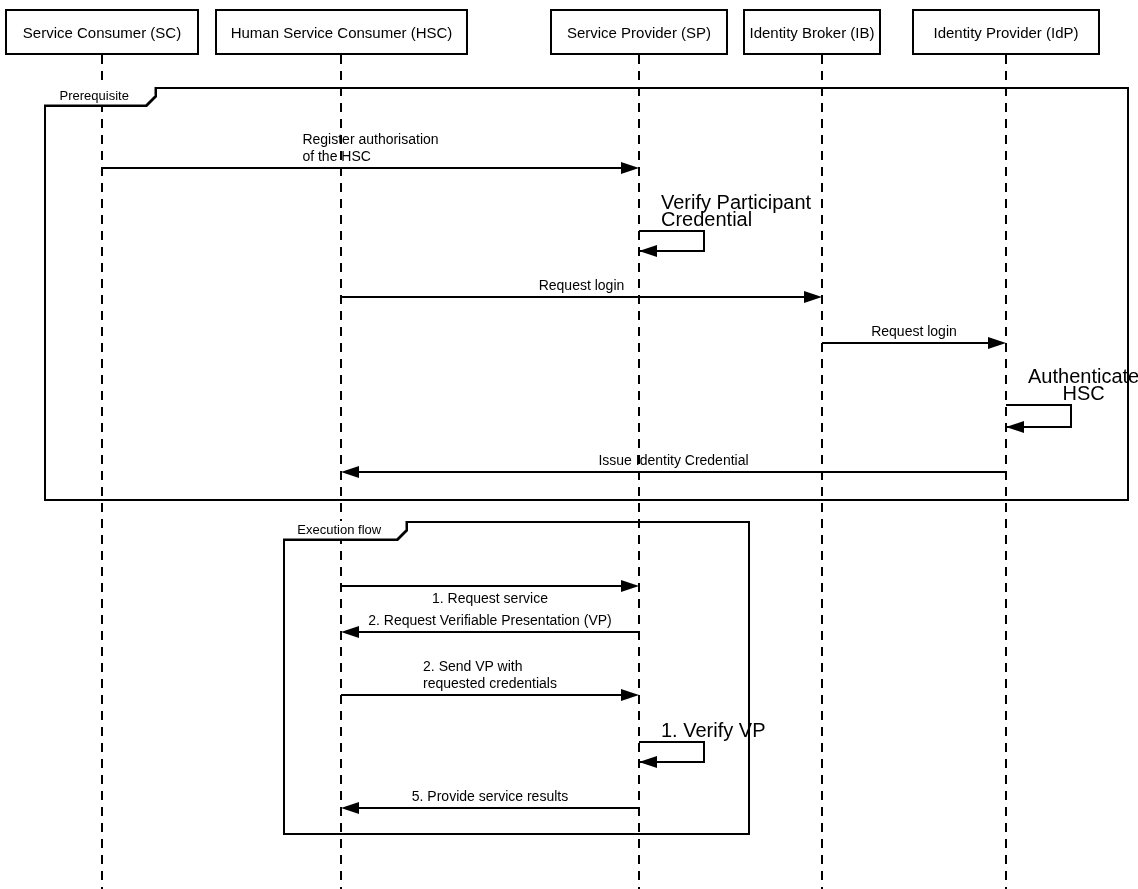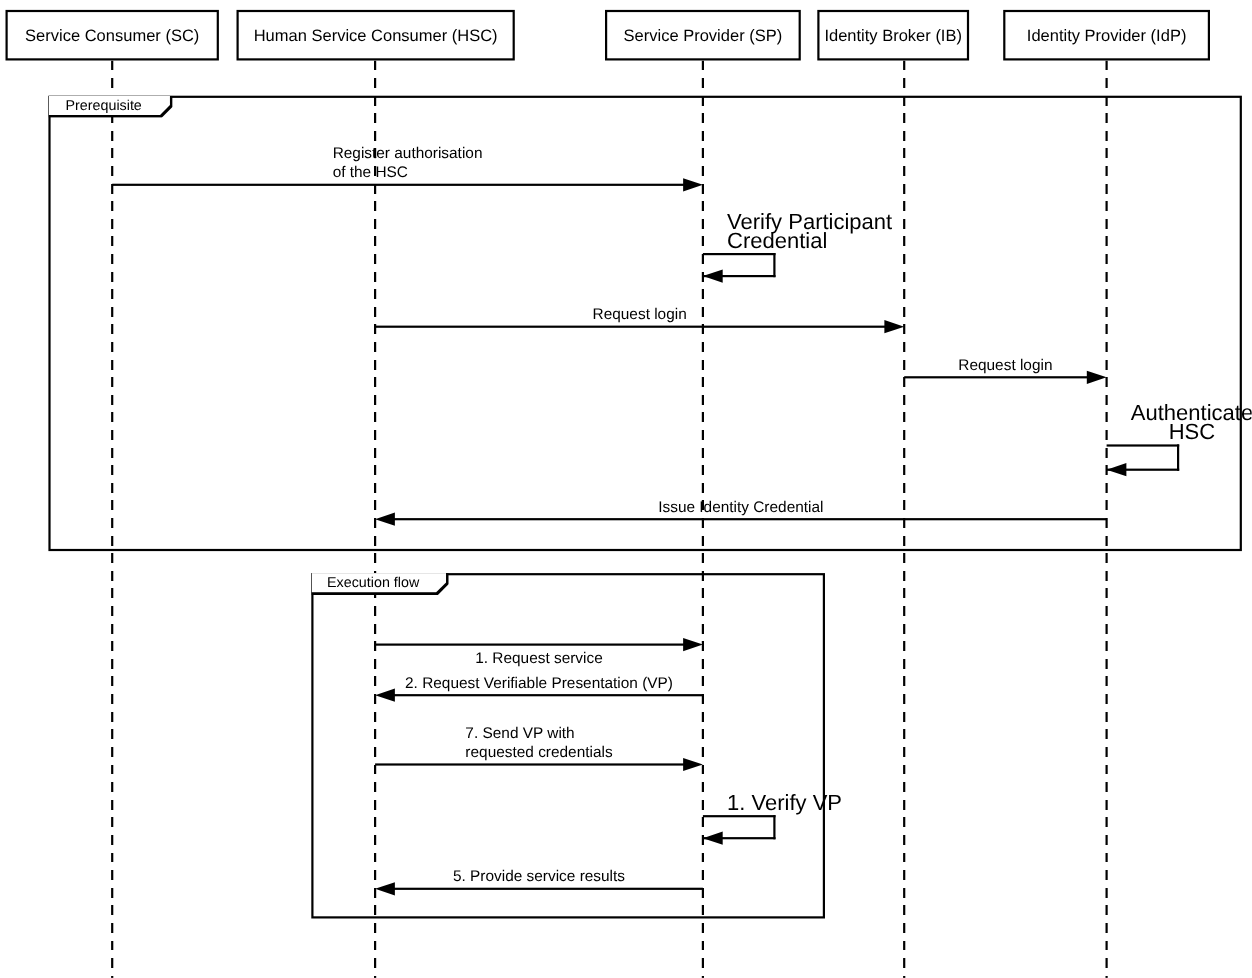--- a/index.html
+++ b/index.html
@@ -98,21 +98,21 @@
       <div class="msg-text">1. Request service</div>
     </div>
     <div class="ah-l" style="left: 341px; top: 626px;"></div>
     <div class="hline" style="left: 356px; top: 631px; width: 283px;"></div>
     <div class="msg-label" style="left: 341px; top: 612px; width: 298px; height: 17px;">
       <div class="msg-text">2. Request Verifiable Presentation (VP)</div>
     </div>
     <div class="hline" style="left: 341px; top: 694px; width: 283px;"></div>
     <div class="ah-r" style="left: 621px; top: 689px;"></div>
     <div class="msg-label" style="left: 341px; top: 658px; width: 298px; height: 34px;">
-      <div class="msg-text">7. Send VP with
+      <div class="msg-text">2. Send VP with
 requested credentials</div>
     </div>
     <div class="loop" style="left: 639px; top: 741px; width: 66px; height: 22px;"></div>
     <div class="ah-l" style="left: 639px; top: 756px;"></div>
     <div class="self-label" style="left: 661px; top: 722px;">1. Verify VP</div>
     <div class="ah-l" style="left: 341px; top: 802px;"></div>
     <div class="hline" style="left: 356px; top: 807px; width: 283px;"></div>
     <div class="msg-label" style="left: 341px; top: 788px; width: 298px; height: 17px;">
       <div class="msg-text">5. Provide service results</div>
     </div>

